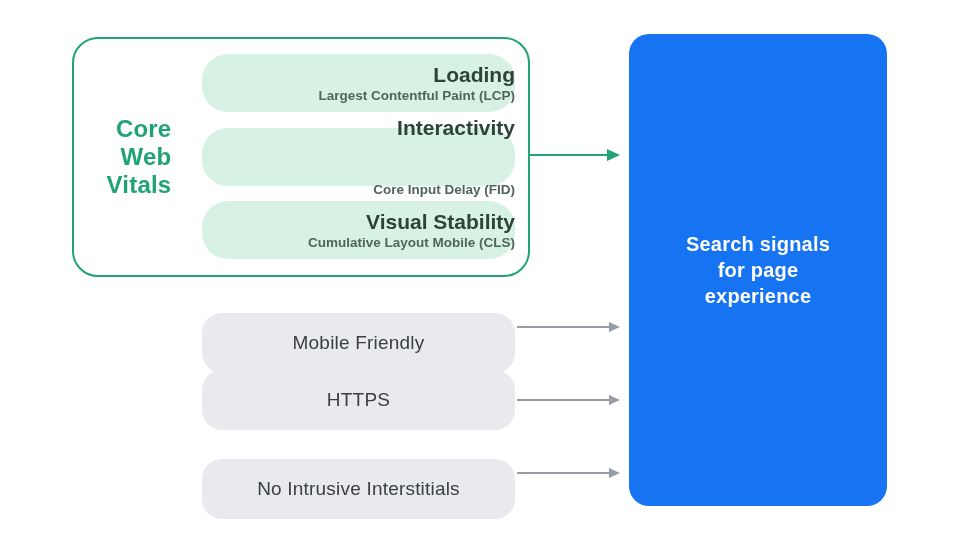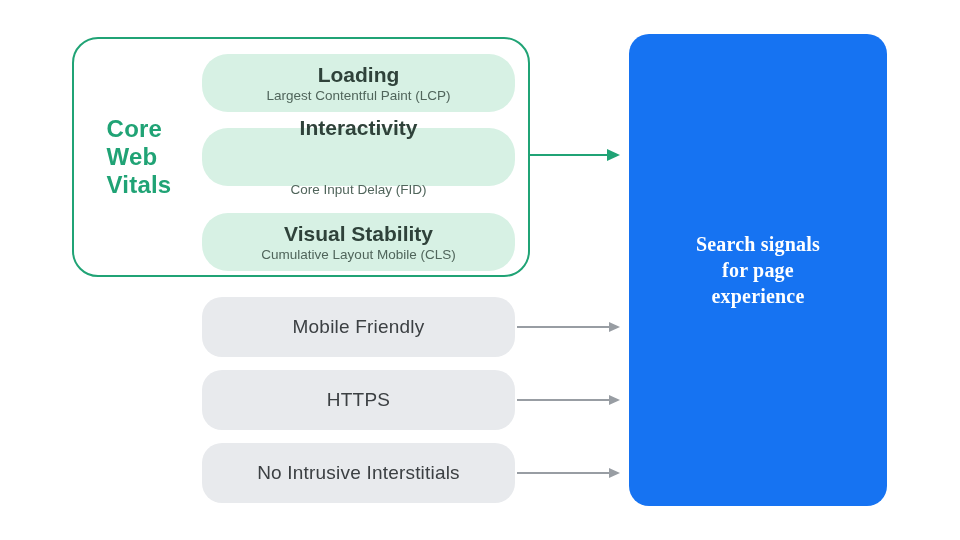--- a/index.html
+++ b/index.html
@@ -32,65 +32,66 @@
     width:458px; height:240px;
     border:2px solid var(--green);
     border-radius:26px;
     background:#fff;
   }
   .cwv-label{
     position:absolute;
     left:0; top:0;
     width:130px; height:100%;
     display:flex; align-items:center; justify-content:center;
-    text-align:left;
+    text-align:right;
     white-space:pre-line;
     font-size:24px;
     font-weight:700;
     line-height:28px;
     color:var(--green);
     letter-spacing:0.2px;
   }
   .vital-box{
     position:absolute;
     left:128px;
     width:313px; height:58px;
     background:var(--green-light);
     border-radius:26px;
     display:flex; flex-direction:column;
-    align-items:center; justify-content:center;
+    align-items:flex-end; justify-content:center;
     text-align:center;
   }
   .vital-box.v1{top:15px;}
   .vital-box.v2{top:89px;gap:41px;}
-  .vital-box.v3{top:162px;margin-top:12px;}
+  .vital-box.v3{top:162px;}
   .vital-title{
     font-size:21px;
     font-weight:700;
     color:var(--title-dark);
     line-height:24px;
   }
   .vital-subtitle{
     font-size:13.5px;
-    font-weight:400;
+    font-weight:700;
     color:var(--subtitle);
     line-height:17px;
   }
   
   .signal-box{
     position:absolute;
     left:202px;
     width:313px; height:60px;
     background:var(--gray-box);
     border-radius:20px;
     display:flex; align-items:center; justify-content:center;
     text-align:center;
+    margin-top:16px;
   }
   .signal-box.s1{top:297px;}
-  .signal-box.s2{top:370px;align-items:center;}
+  .signal-box.s2{top:354px;align-items:center;}
   .signal-box.s3{top:443px;}
   .signal-label{
     font-size:19px;
     font-weight:400;
     color:var(--gray-text);
     letter-spacing:0.2px;
   }
   
   .arrow{
     position:absolute;
@@ -126,21 +127,20 @@
     display:flex; align-items:center; justify-content:center;
   }
   .result-label{
     color:var(--white);
     font-size:20px;
     font-weight:700;
     line-height:26px;
     text-align:center;
     white-space:pre-line;
     letter-spacing:0.2px;
-    font-family:Liberation Serif, serif;
   }
 </style>
 </head>
 <body>
 
 <div class="canvas">
 
   <div class="cwv-group">
     <div class="cwv-label">Core
 Web

